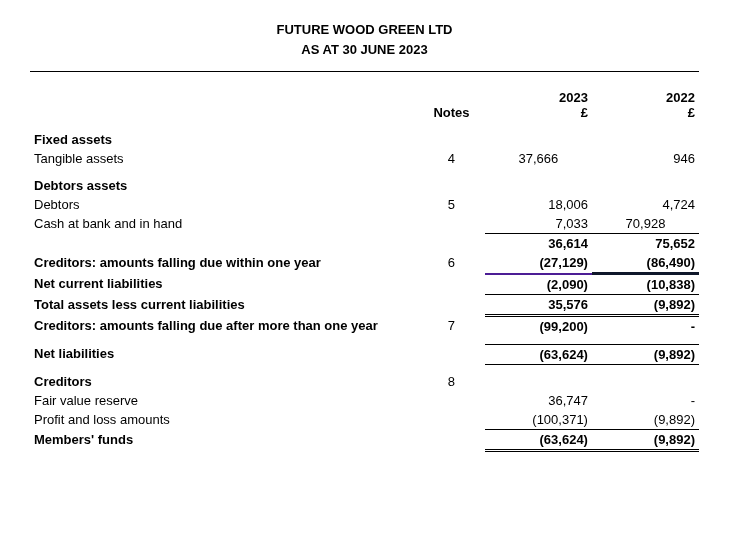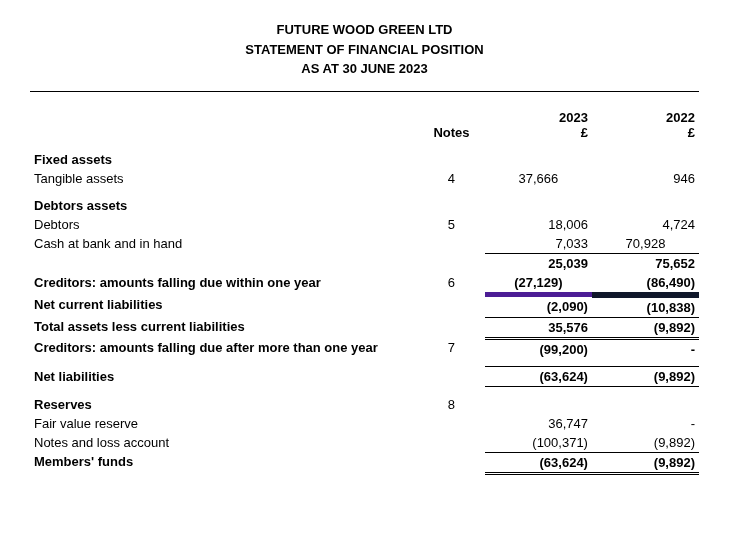--- a/index.html
+++ b/index.html
@@ -46,21 +46,20 @@
       padding: 2px 4px;
       vertical-align: top;
     }
   </style>
 </head>
 <body>
 
 <div>
   <div class="header">
     <div>FUTURE WOOD GREEN LTD</div>
-    <div>STATEMENT OF FINANCIAL POSITION</div>
     <div>AS AT 30 JUNE 2023</div>
   </div>
   <hr class="divider-top">
 </div>
 
 <table>
   <colgroup>
     <col class="col-label">
     <col class="col-notes">
     <col class="col-2023">
@@ -107,34 +106,34 @@
   </tr>
       <tr>
     <td style="font-weight:normal; padding:2px 4px 2px 4px;">Cash at bank and in hand</td>
     <td style="text-align:center; font-weight:normal; padding:2px 4px 2px 4px;"></td>
     <td class="val" style="text-align:right; font-weight:normal; padding:2px 4px 2px 4px; border-top:none; border-bottom:none;">7,033</td>
     <td class="val" style="text-align:center; font-weight:normal; padding:2px 4px 2px 4px; border-top:none; border-bottom:none;">70,928</td>
   </tr>
       <tr>
     <td style="font-weight:bold; padding:2px 4px 2px 4px;"></td>
     <td style="text-align:center; font-weight:normal; padding:2px 4px 2px 4px;"></td>
-    <td class="val" style="text-align:right; font-weight:bold; padding:2px 4px 2px 4px; border-top:1px solid #000; border-bottom:none;">25,039</td>
+    <td class="val" style="text-align:right; font-weight:bold; padding:2px 4px 2px 4px; border-top:1px solid #000; border-bottom:none;">36,614</td>
     <td class="val" style="text-align:right; font-weight:bold; padding:2px 4px 2px 4px; border-top:1px solid #000; border-bottom:none;">75,652</td>
   </tr>
       <tr>
     <td style="font-weight:bold; padding:2px 4px 2px 4px;">Creditors: amounts falling due within one year</td>
     <td style="text-align:center; font-weight:normal; padding:2px 4px 2px 4px;">6</td>
-    <td class="val" style="text-align:center; font-weight:bold; padding:2px 4px 2px 4px; border-top:none; border-bottom:none;margin-top:18px;">(27,129)</td>
+    <td class="val" style="text-align:right; font-weight:bold; padding:2px 4px 2px 4px; border-top:none; border-bottom:none;margin-top:18px;">(27,129)</td>
     <td class="val" style="text-align:right; font-weight:bold; padding:2px 4px 2px 4px; border-top:none; border-bottom:none;">(86,490)</td>
   </tr>
       <tr>
     <td style="font-weight:bold; padding:2px 4px 2px 4px;">Net current liabilities</td>
     <td style="text-align:center; font-weight:normal; padding:2px 4px 2px 4px;"></td>
-    <td class="val" style="text-align:right; font-weight:bold; padding:2px 4px 2px 4px; border-top:5px solid #4c1d95; border-bottom:none;">(2,090)</td>
-    <td class="val" style="text-align:right; font-weight:bold; padding:2px 4px 2px 4px; border-top:6px solid #0f172a; border-bottom:none;">(10,838)</td>
+    <td class="val" style="text-align:right; font-weight:bold; padding:2px 4px 2px 4px; border-top:2px solid #4c1d95; border-bottom:none;">(2,090)</td>
+    <td class="val" style="text-align:right; font-weight:bold; padding:2px 4px 2px 4px; border-top:3px solid #0f172a; border-bottom:none;">(10,838)</td>
   </tr>
       <tr>
     <td style="font-weight:bold; padding:2px 4px 2px 4px;">Total assets less current liabilities</td>
     <td style="text-align:center; font-weight:normal; padding:2px 4px 2px 4px;"></td>
     <td class="val" style="text-align:right; font-weight:bold; padding:2px 4px 2px 4px; border-top:1px solid #000; border-bottom:none;">35,576</td>
     <td class="val" style="text-align:right; font-weight:bold; padding:2px 4px 2px 4px; border-top:1px solid #000; border-bottom:none;">(9,892)</td>
   </tr>
       <tr>
     <td style="font-weight:bold; padding:2px 4px 2px 4px;">Creditors: amounts falling due after more than one year</td>
     <td style="text-align:center; font-weight:normal; padding:2px 4px 2px 4px;">7</td>
@@ -144,33 +143,33 @@
       <tr>
         <td colspan="4" style="height:8px;"></td>
       </tr>
       <tr>
     <td style="font-weight:bold; padding:2px 4px 2px 4px;">Net liabilities</td>
     <td style="text-align:center; font-weight:normal; padding:2px 4px 2px 4px;"></td>
     <td class="val" style="text-align:right; font-weight:bold; padding:2px 4px 2px 4px; border-top:1px solid #000; border-bottom:1px solid #000;">(63,624)</td>
     <td class="val" style="text-align:right; font-weight:bold; padding:2px 4px 2px 4px; border-top:1px solid #000; border-bottom:1px solid #000;">(9,892)</td>
   </tr>
       <tr>
-    <td style="font-weight:bold; padding:10px 4px 2px 4px;">Reserves</td>
+    <td style="font-weight:bold; padding:10px 4px 2px 4px;">Creditors</td>
     <td style="text-align:center; font-weight:normal; padding:10px 4px 2px 4px;">8</td>
     <td class="val" style="text-align:right; font-weight:bold; padding:10px 4px 2px 4px; border-top:none; border-bottom:none;"></td>
     <td class="val" style="text-align:right; font-weight:bold; padding:10px 4px 2px 4px; border-top:none; border-bottom:none;"></td>
   </tr>
       <tr>
     <td style="font-weight:normal; padding:2px 4px 2px 4px;">Fair value reserve</td>
     <td style="text-align:center; font-weight:normal; padding:2px 4px 2px 4px;"></td>
     <td class="val" style="text-align:right; font-weight:normal; padding:2px 4px 2px 4px; border-top:none; border-bottom:none;">36,747</td>
     <td class="val" style="text-align:right; font-weight:normal; padding:2px 4px 2px 4px; border-top:none; border-bottom:none;">-</td>
   </tr>
       <tr>
-    <td style="font-weight:normal; padding:2px 4px 2px 4px;">Notes and loss account</td>
+    <td style="font-weight:normal; padding:2px 4px 2px 4px;">Profit and loss amounts</td>
     <td style="text-align:center; font-weight:normal; padding:2px 4px 2px 4px;"></td>
     <td class="val" style="text-align:right; font-weight:normal; padding:2px 4px 2px 4px; border-top:none; border-bottom:none;">(100,371)</td>
     <td class="val" style="text-align:right; font-weight:normal; padding:2px 4px 2px 4px; border-top:none; border-bottom:none;">(9,892)</td>
   </tr>
       <tr>
     <td style="font-weight:bold; padding:2px 4px 2px 4px;margin-left:12px;">Members' funds</td>
     <td style="text-align:center; font-weight:normal; padding:2px 4px 2px 4px;"></td>
     <td class="val" style="text-align:right; font-weight:bold; padding:2px 4px 2px 4px; border-top:1px solid #000; border-bottom:3px double #000;">(63,624)</td>
     <td class="val" style="text-align:right; font-weight:bold; padding:2px 4px 2px 4px; border-top:1px solid #000; border-bottom:3px double #000;">(9,892)</td>
   </tr>

